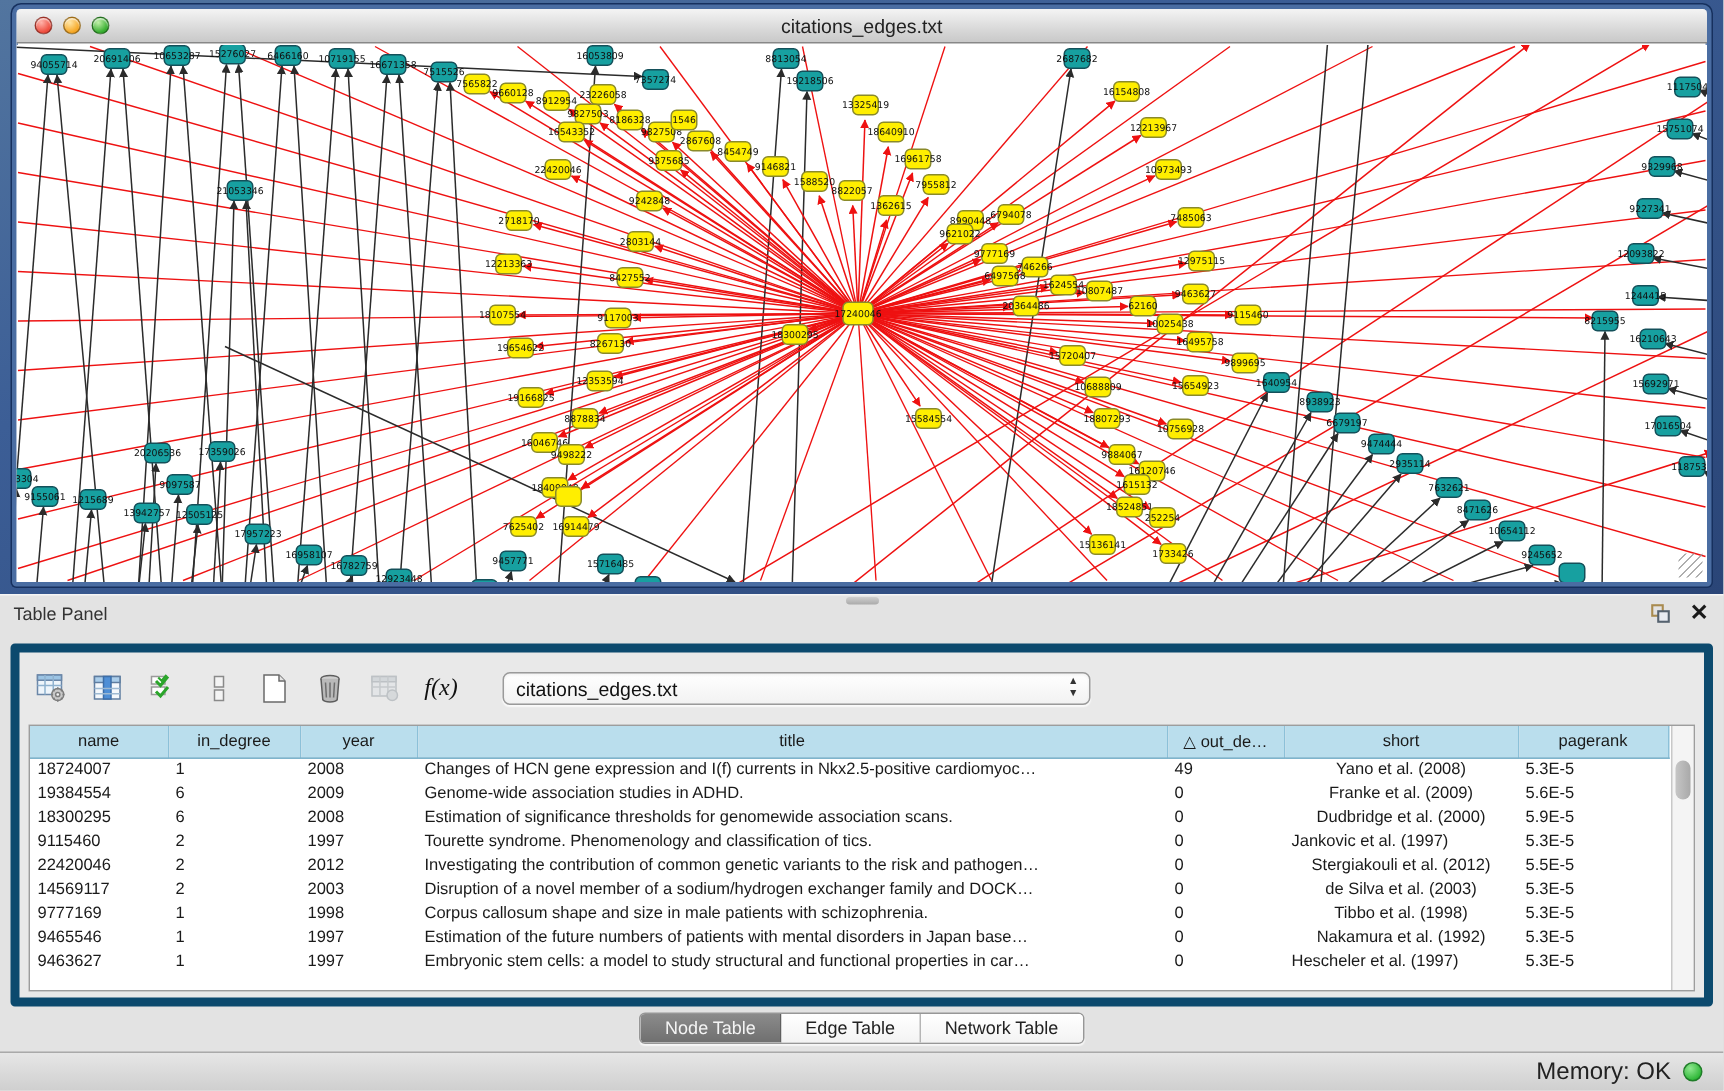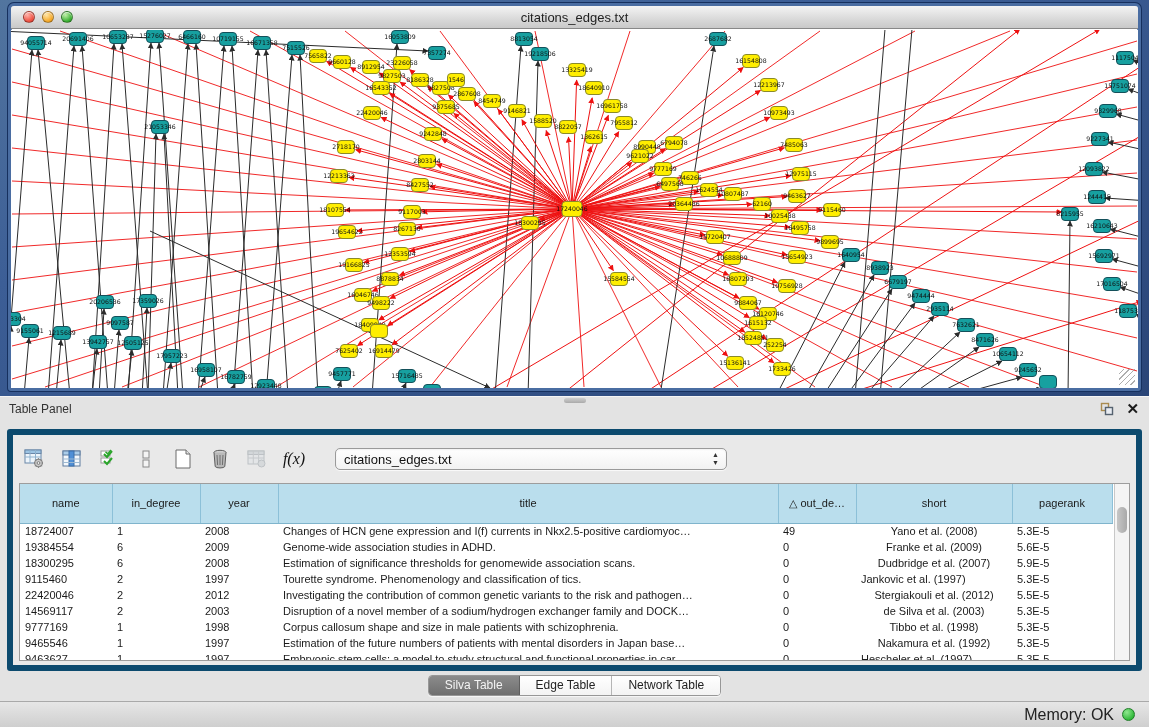--- a/index.html
+++ b/index.html
@@ -47,21 +47,21 @@
   .fx { font-family:"Liberation Serif", serif; font-style:italic; font-size:16px; color:#111; }
   .combo { margin-left:16px; width:392px; height:22px; border:1px solid #9a9a9a; border-radius:5px;
     background:linear-gradient(#ffffff,#f2f2f2); display:flex; align-items:center;
     padding:0 8px; font-size:13px; color:#111; position:relative;
     box-shadow:0 1px 1px rgba(255,255,255,.8), inset 0 1px 2px rgba(0,0,0,.06); }
   .combo .arrows { position:absolute; right:7px; top:2px; font-size:7px; line-height:8px;
     color:#333; text-align:center; }
   .tbl-wrap { position:absolute; left:6px; top:48px; right:6px; bottom:4px;
     background:#fff; border:1px solid #9d9d9d; overflow:hidden; }
   table.grid { border-collapse:collapse; table-layout:fixed; width:1092px; font-size:11px; }
-  table.grid th { height:39px; background:#badeed; border-right:1px solid #8cc0d8;
+  table.grid th { height:21px; background:#badeed; border-right:1px solid #8cc0d8;
     border-bottom:1px solid #7fb4cc; font-weight:normal; color:#1a1a1a; font-size:11px;
     overflow:hidden; white-space:nowrap; }
   table.grid td { height:16px; padding:0 5px; color:#1a1a1a; overflow:hidden;
     white-space:nowrap; text-overflow:ellipsis; }
   .vscroll { position:absolute; right:0; top:0; bottom:0; width:15px;
     background:#f4f4f4; border-left:1px solid #c8c8c8; }
   .vthumb { position:absolute; left:2px; top:23px; width:10px; height:26px;
     border-radius:5px; background:linear-gradient(90deg,#c6c6c6,#a9a9a9); }
   .tabbar { position:absolute; left:0; right:0; bottom:5px; height:21px;
     display:flex; justify-content:center; }
@@ -663,21 +663,21 @@
                 <td style="text-align: left;">0</td>
                 <td style="text-align: center;">Franke et al. (2009)</td>
                 <td style="text-align: left;">5.6E-5</td>
               </tr>
               <tr>
                 <td style="text-align: left;">18300295</td>
                 <td style="text-align: left;">6</td>
                 <td style="text-align: left;">2008</td>
                 <td style="text-align: left;">Estimation of significance thresholds for genomewide association scans.</td>
                 <td style="text-align: left;">0</td>
-                <td style="text-align: center;">Dudbridge et al. (2007)</td>
+                <td style="text-align: center;">Dudbridge et al. (2000)</td>
                 <td style="text-align: left;">5.9E-5</td>
               </tr>
               <tr>
                 <td style="text-align: left;">9115460</td>
                 <td style="text-align: left;">2</td>
                 <td style="text-align: left;">1997</td>
                 <td style="text-align: left;">Tourette syndrome. Phenomenology and classification of tics.</td>
                 <td style="text-align: left;">0</td>
                 <td style="text-align: left;">Jankovic et al. (1997)</td>
                 <td style="text-align: left;">5.3E-5</td>
@@ -730,21 +730,21 @@
             </tbody>
         </table>
         <div class="vscroll">
           <div class="vthumb"></div>
         </div>
       </div>
     </div>
 
     <div class="tabbar">
       <div class="seg" id="tabseg">
-          <div class="tab sel">Silva Table</div>
+          <div class="tab sel">Node Table</div>
           <div class="tab">Edge Table</div>
           <div class="tab">Network Table</div>
         </div>
     </div>
   </div>
 
   <div class="statusbar">
     <span class="mem">Memory: OK</span>
     <span class="dot"></span>
   </div>

